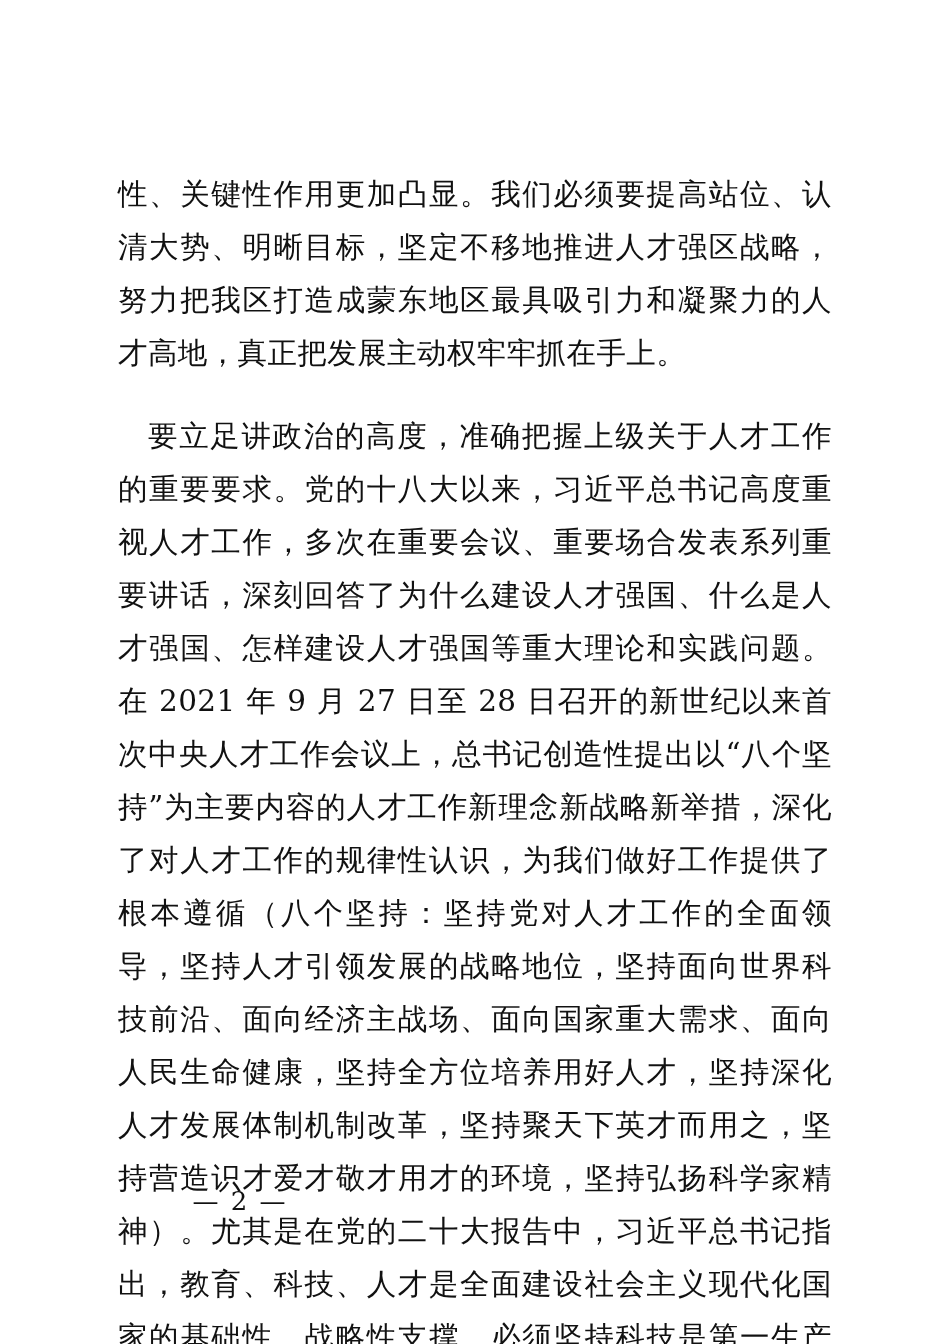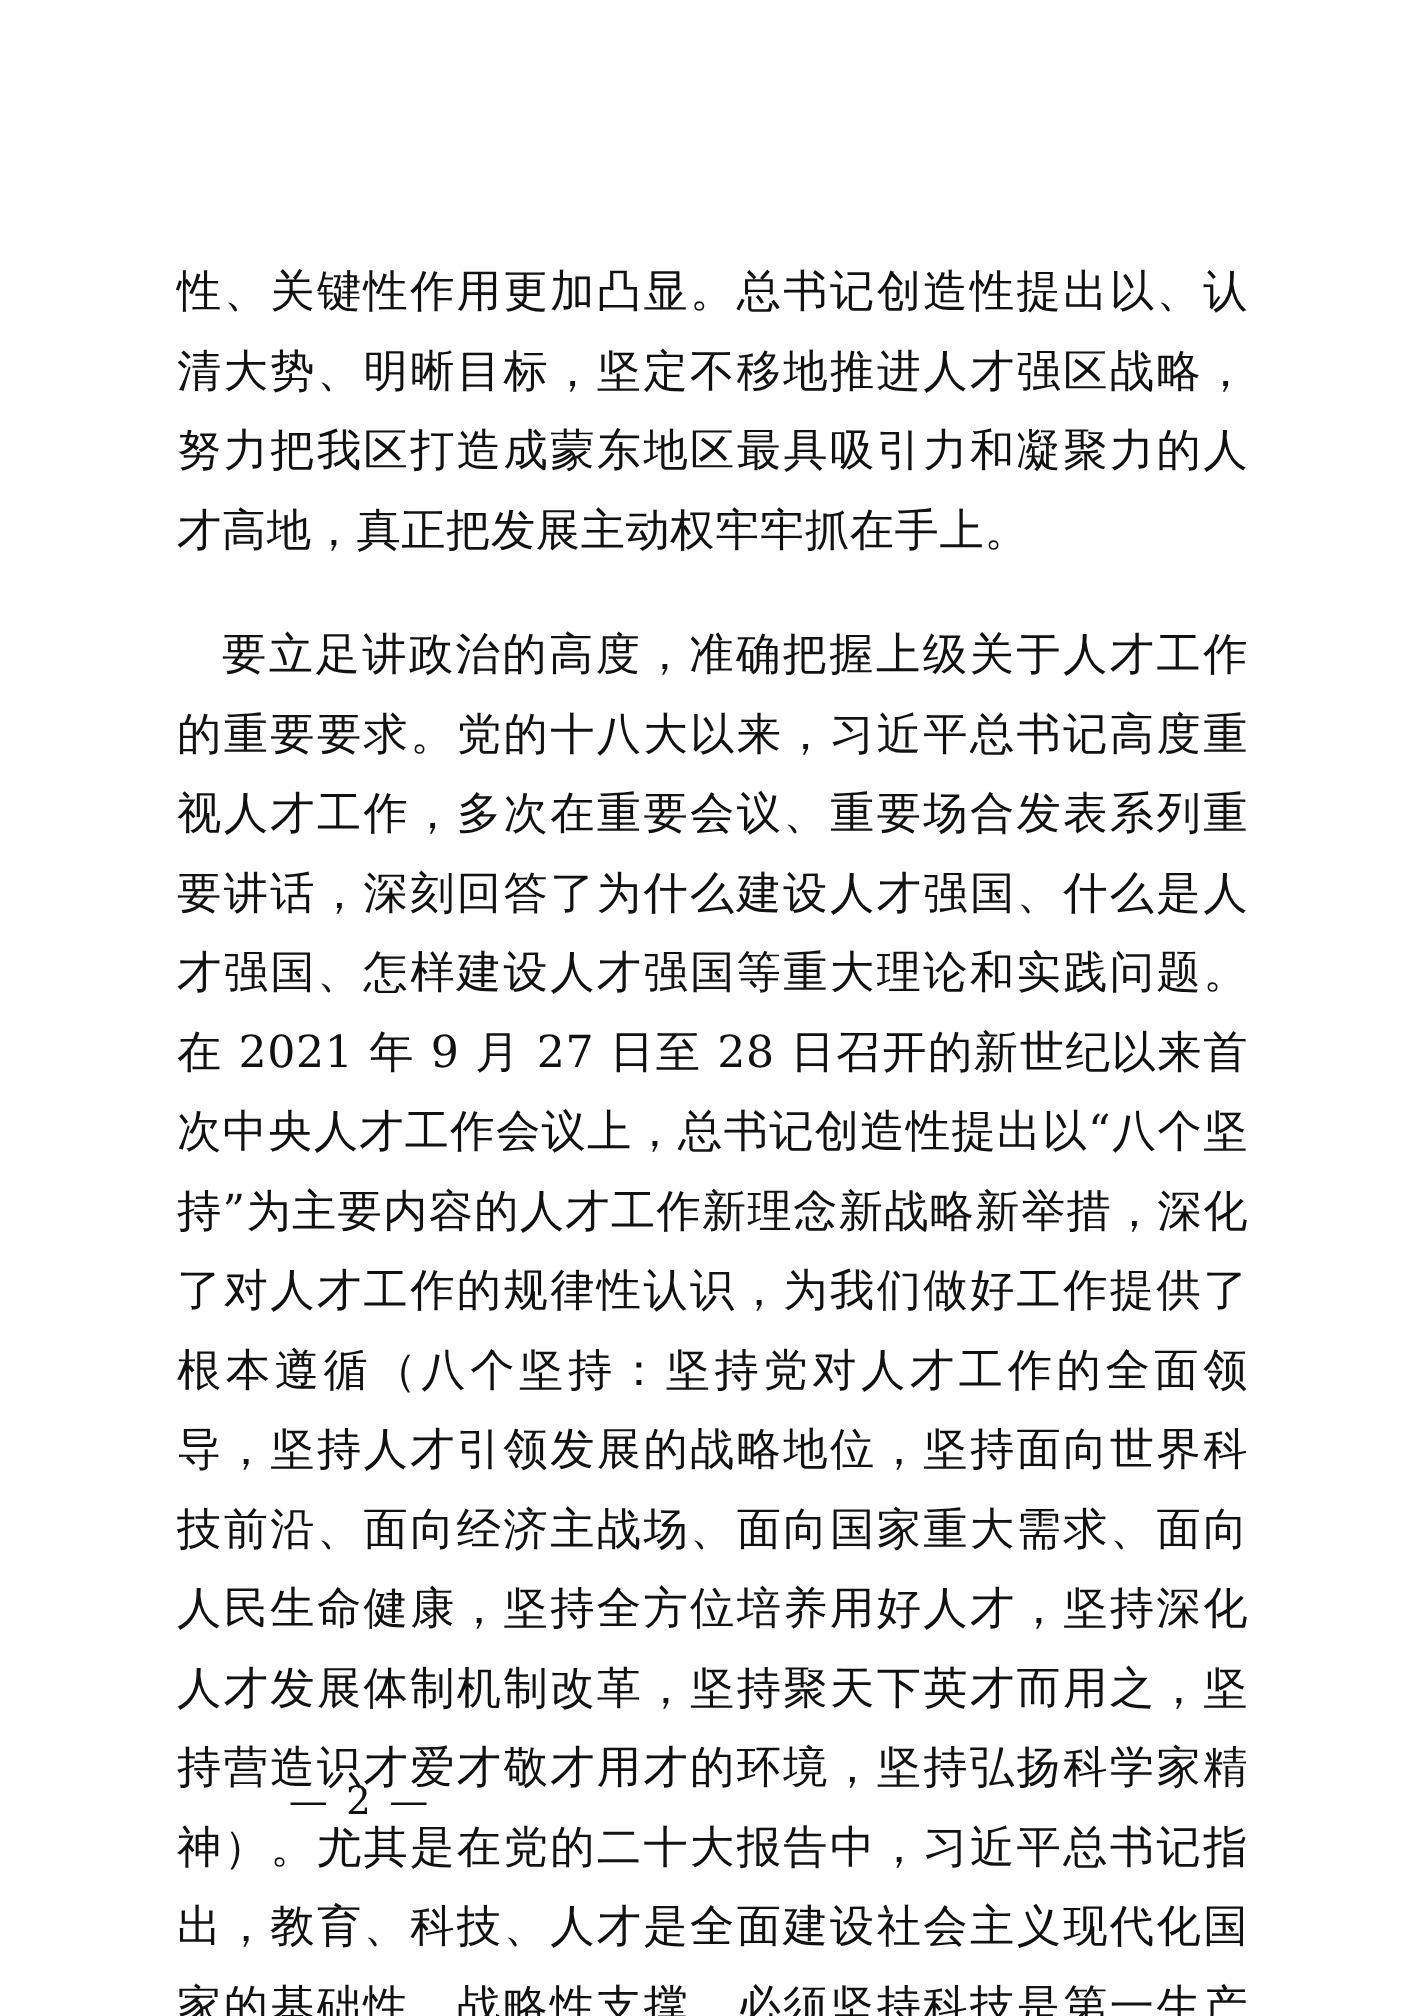--- a/index.html
+++ b/index.html
@@ -55,19 +55,19 @@
   .pn-inner {
     display: inline-block;
     transform: translateX(-235px);
   }
 </style>
 </head>
 <body>
 
 <div class="page">
   <div class="body-text">
-    <p class="para">性、关键性作用更加凸显。总书记创造性提出以、认清大势、明晰目标，坚定不移地推进人才强区战略，努力把我区打造成蒙东地区最具吸引力和凝聚力的人才高地，真正把发展主动权牢牢抓在手上。</p>
+    <p class="para">性、关键性作用更加凸显。我们必须要提高站位、认清大势、明晰目标，坚定不移地推进人才强区战略，努力把我区打造成蒙东地区最具吸引力和凝聚力的人才高地，真正把发展主动权牢牢抓在手上。</p>
     <p class="para indent">要立足讲政治的高度，准确把握上级关于人才工作的重要要求。党的十八大以来，习近平总书记高度重视人才工作，多次在重要会议、重要场合发表系列重要讲话，深刻回答了为什么建设人才强国、什么是人才强国、怎样建设人才强国等重大理论和实践问题。在 2021 年 9 月 27 日至 28 日召开的新世纪以来首次中央人才工作会议上，总书记创造性提出以“八个坚持”为主要内容的人才工作新理念新战略新举措，深化了对人才工作的规律性认识，为我们做好工作提供了根本遵循（八个坚持：坚持党对人才工作的全面领导，坚持人才引领发展的战略地位，坚持面向世界科技前沿、面向经济主战场、面向国家重大需求、面向人民生命健康，坚持全方位培养用好人才，坚持深化人才发展体制机制改革，坚持聚天下英才而用之，坚持营造识才爱才敬才用才的环境，坚持弘扬科学家精神）。尤其是在党的二十大报告中，习近平总书记指出，教育、科技、人才是全面建设社会主义现代化国家的基础性、战略性支撑。必须坚持科技是第一生产力、人才是第一资源、创新是第一动力，深入实施</p>
   </div>
   <div class="page-number">
     <span class="pn-inner">— 2 —</span>
   </div>
 </div>
 
 </body></html>

